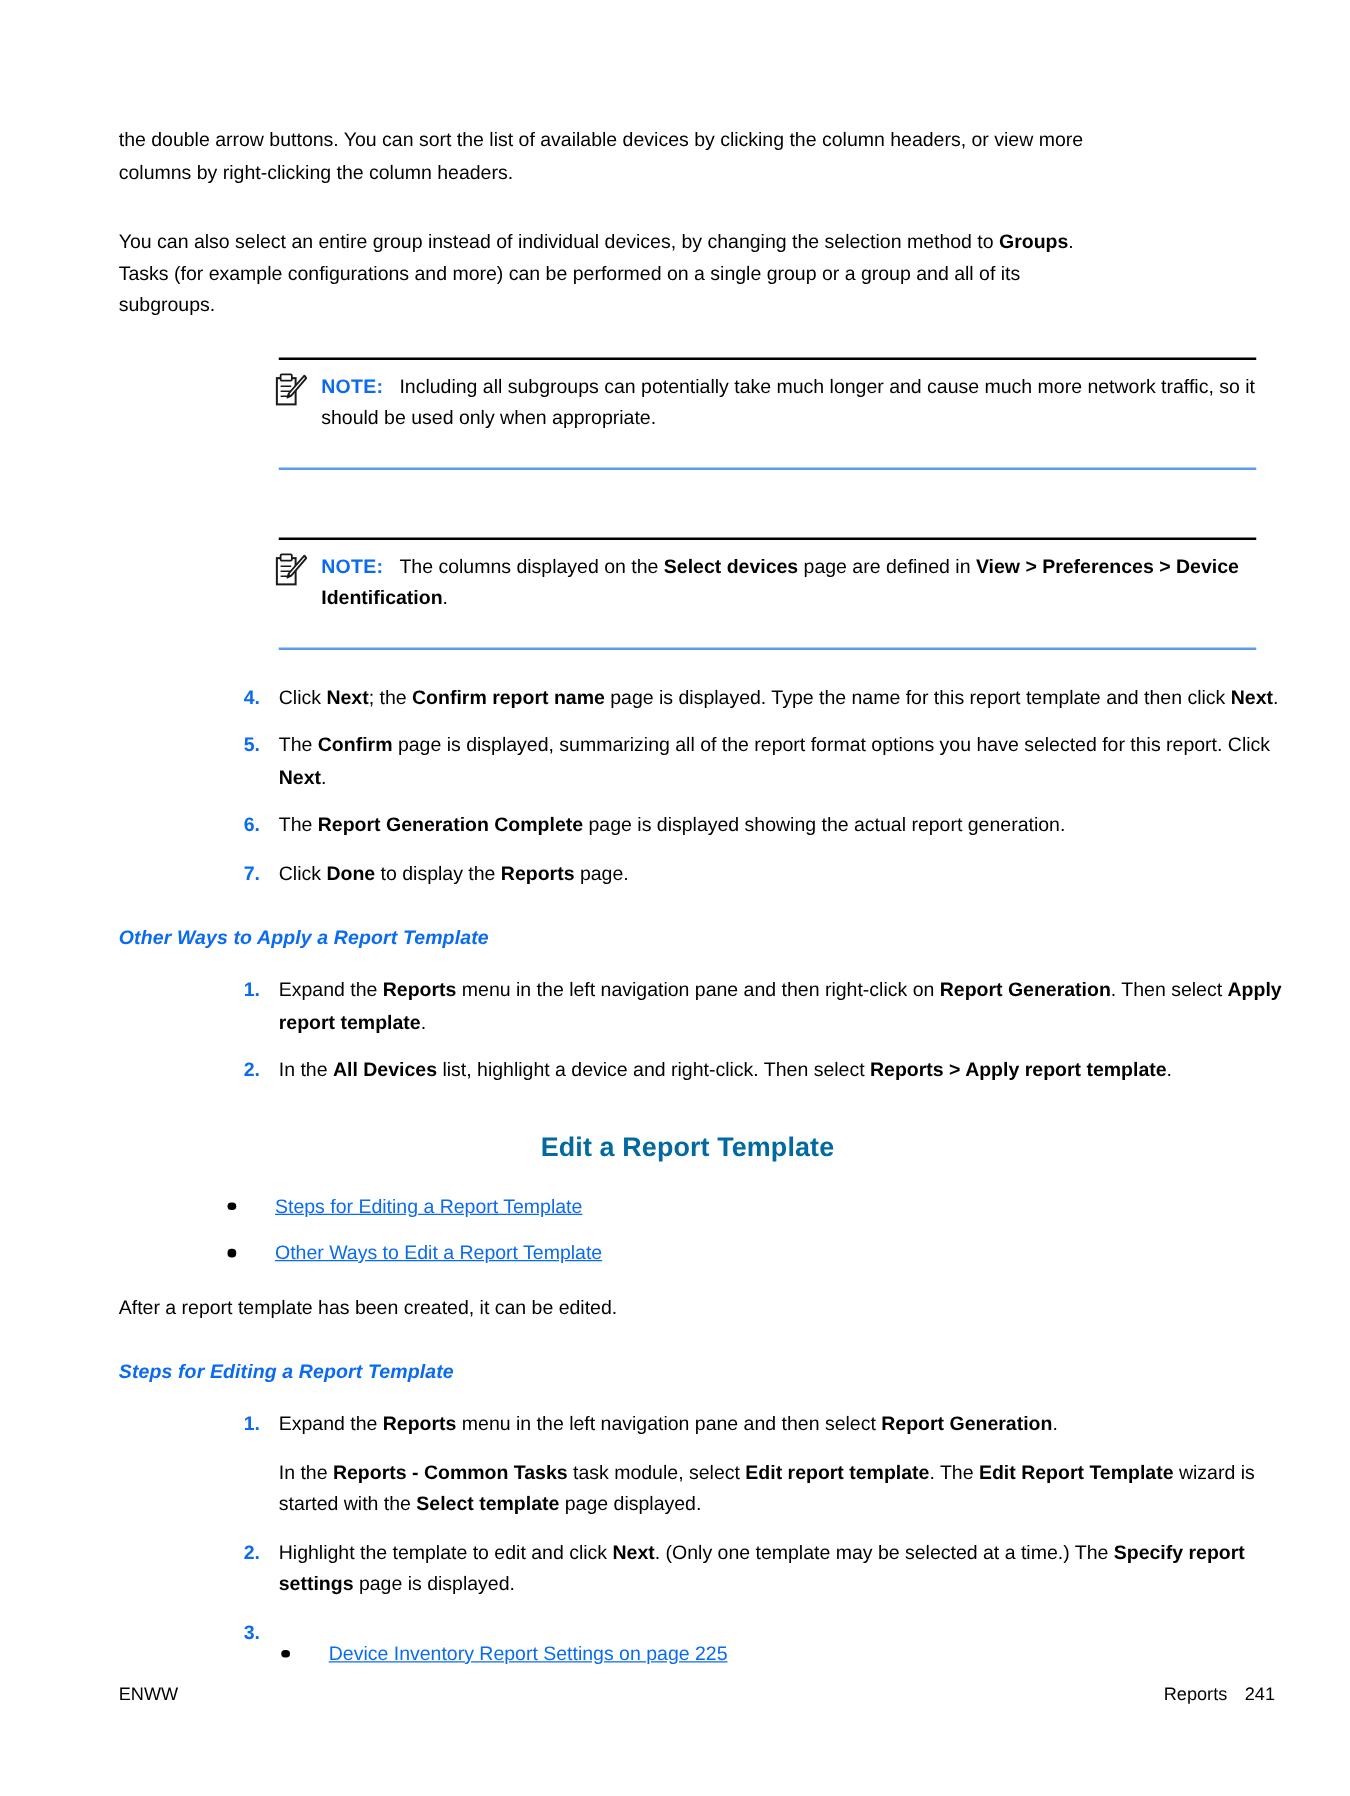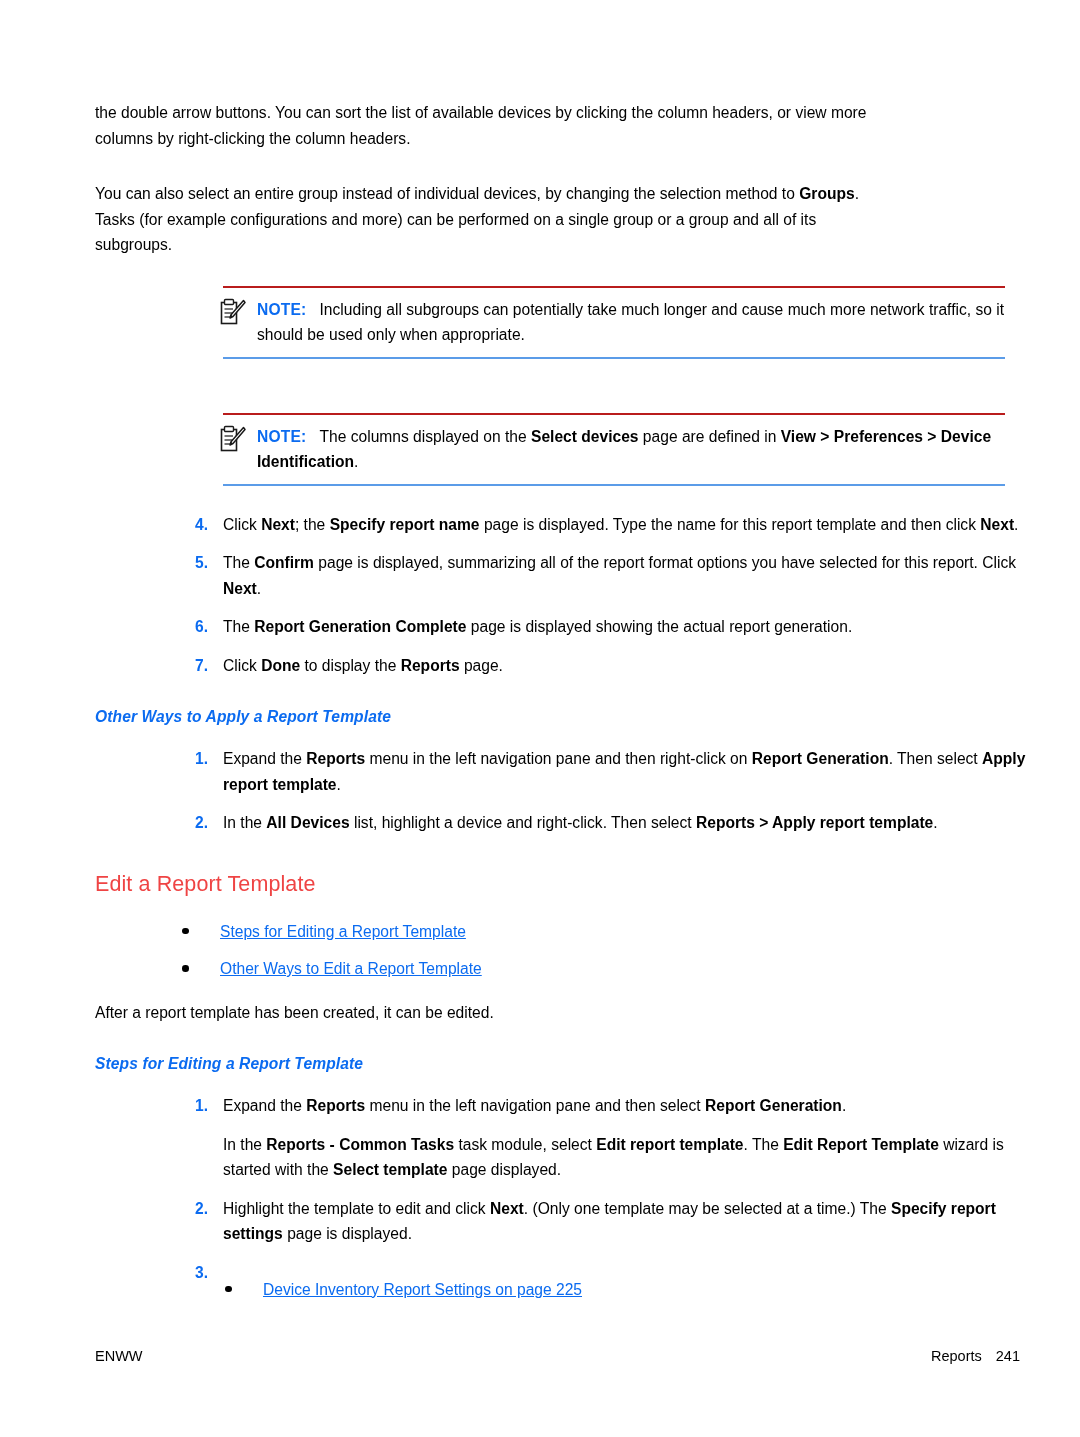--- a/index.html
+++ b/index.html
@@ -40,22 +40,22 @@
   .para-gap { height: 30px; }
   .small-gap { height: 14px; }
 
   b, strong { font-weight: bold; }
 
   
   .note {
     position: relative;
     margin-left: 128px;
     width: 782px;
-    padding: 9px 0 9px 0;
-    border-top: 2px solid #b91c1c;
+    padding: 9px 0 26px 0;
+    border-top: 2px solid #000000;
     border-bottom: 2px solid #5b9ce8;
   }
   .note-inner {
     padding-left: 34px;
     font-size: 15.6px;
     line-height: 25.5px;
   }
   .note-icon {
     position: absolute;
     left: -3px;
@@ -91,23 +91,24 @@
     font-weight: bold;
     font-size: 15.6px;
   }
   .step + .step { margin-top: 13px; }
   .step .sub-para { margin-top: 13px; }
 
   
   h2.head1 {
     margin: 0;
     font-size: 21.5px;
-    font-weight: normal;
-    color: #ef4444;
+    font-weight: bold;
+    color: #0369a1;
     letter-spacing: .1px;
+    text-align: center;
   }
   h3.head2 {
     margin: 0;
     font-size: 15.6px;
     font-weight: bold;
     color: #0b6bf0;
     letter-spacing: .1px;
     font-style: italic;
   }
   .h1-gap-before { height: 36px; }
@@ -210,21 +211,21 @@
       </span>
       <div class="note-inner">
         <span class="note-label">NOTE:</span><span>&nbsp;&nbsp;&nbsp;</span><span>The columns displayed on the </span><b>Select devices</b><span> page are defined in </span><b>View &gt; Preferences &gt; Device Identification</b><span>.</span>
       </div>
     </div>
 
     <div class="note-gap-after"></div>
 
     <div class="step">
       <span class="step-num">4.</span>
-      <span>Click </span><b>Next</b><span>; the </span><b>Specify report name</b><span> page is displayed. Type the name for this report template and then click </span><b>Next</b><span>.</span>
+      <span>Click </span><b>Next</b><span>; the </span><b>Confirm report name</b><span> page is displayed. Type the name for this report template and then click </span><b>Next</b><span>.</span>
     </div>
 
     <div class="step">
       <span class="step-num">5.</span>
       <span>The </span><b>Confirm</b><span> page is displayed, summarizing all of the report format options you have selected for this report. Click </span><b>Next</b><span>.</span>
     </div>
 
     <div class="step">
       <span class="step-num">6.</span>
       <span>The </span><b>Report Generation Complete</b><span> page is displayed showing the actual report generation.</span>

